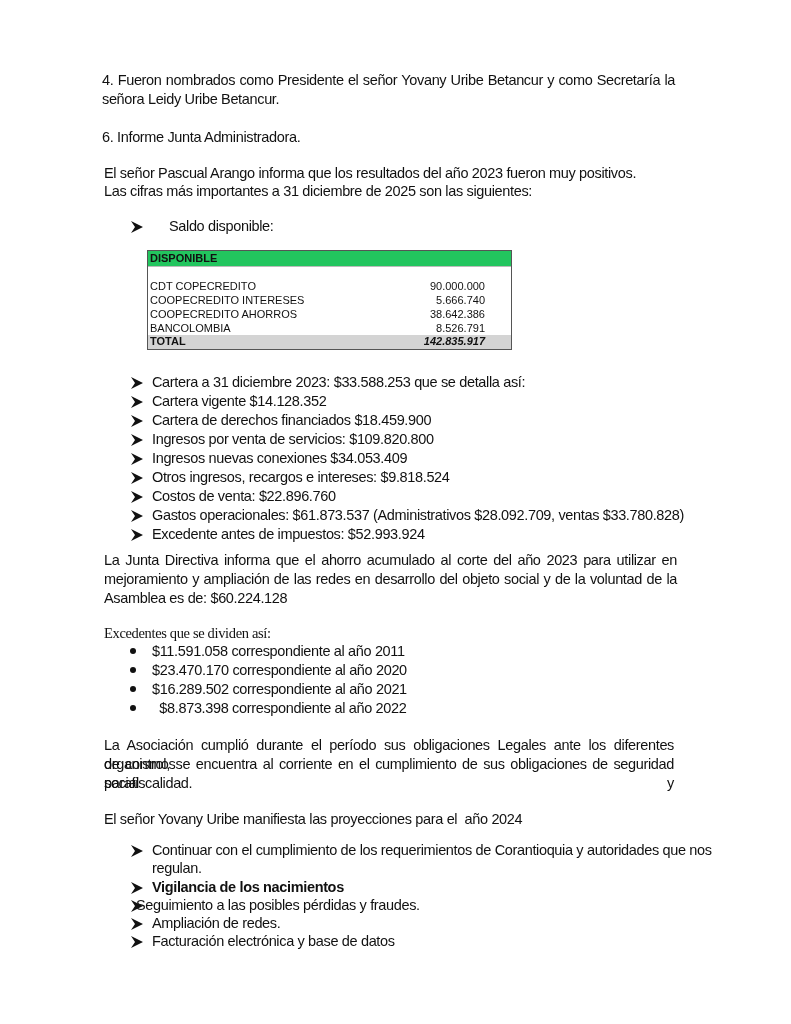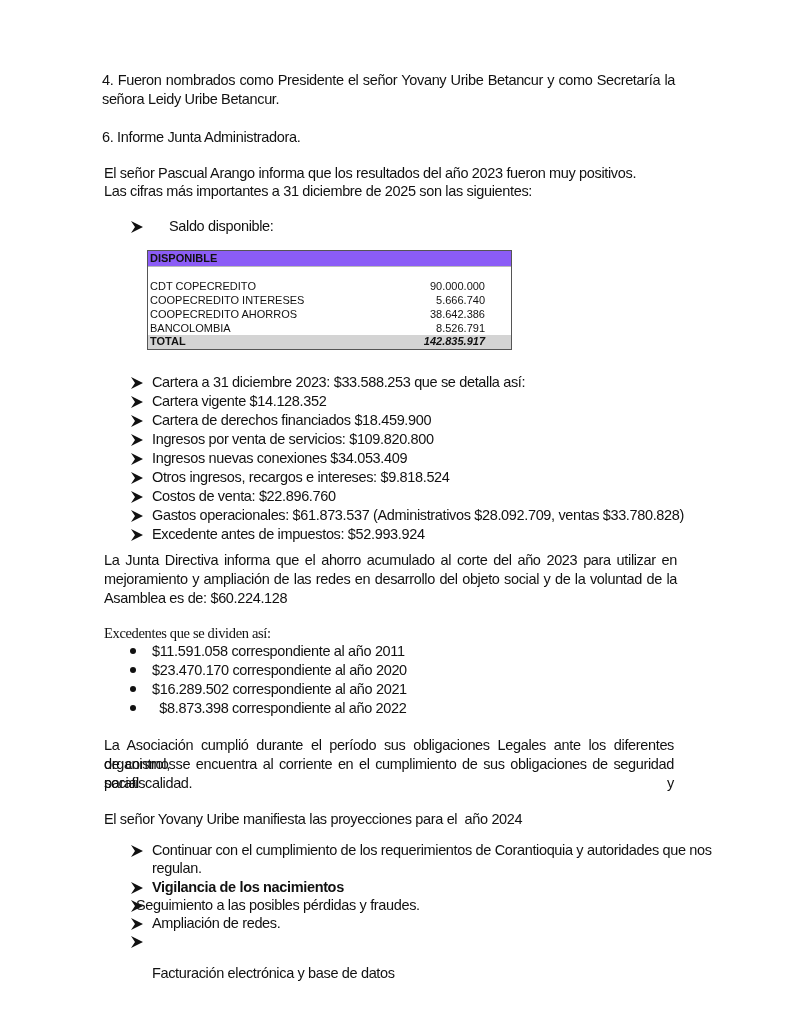--- a/index.html
+++ b/index.html
@@ -22,21 +22,21 @@
       position: absolute; width: 6px; height: 6px; border-radius: 50%; background: #111;
     }
     
     .tbl {
       position: absolute; left: 147px; top: 250px; width: 365px; height: 100px;
       border: 1px solid #555; box-sizing: border-box;
       font-family: "Liberation Sans", sans-serif; font-size: 11px; color: #111;
     }
     .tbl .hdr {
       position: absolute; left: 0; top: 0; width: 100%; height: 15px;
-      background: #8b5cf6; border-bottom: 1px solid #bbb;
+      background: #22c55e; border-bottom: 1px solid #bbb;
     }
     .tbl .hdr span { position: absolute; left: 2px; top: 1px; font-weight: bold; }
     .tbl .row { position: absolute; left: 0; width: 100%; height: 14px; }
     .tbl .row .lbl { position: absolute; left: 2px; top: 0; }
     .tbl .row .val { position: absolute; right: 26px; top: 0; text-align: right; }
     .tbl .tot {
       position: absolute; left: 0; bottom: 0; width: 100%; height: 14px;
       background: #d4d4d4; font-weight: bold;
     }
     .tbl .tot .lbl { position: absolute; left: 2px; top: 0; }
@@ -199,15 +199,15 @@
         <path d="M0 0 L12 6 L0 12 L4 6 Z" fill="#111"></path>
       </svg>
     </div>
   <div class="txt" style="left:152px; top:914px;">Ampliación de redes.</div>
 
   <div class="arrow" style="left:131px; top:936px;">
       <svg width="12" height="12" viewBox="0 0 12 12">
         <path d="M0 0 L12 6 L0 12 L4 6 Z" fill="#111"></path>
       </svg>
     </div>
-  <div class="txt" style="left:152px; top:932px;margin-top:32px;">Facturación electrónica y base de datos</div>
+  <div class="txt" style="left:152px; top:932px;">Facturación electrónica y base de datos</div>
 
 </div>
 
 </body></html>

